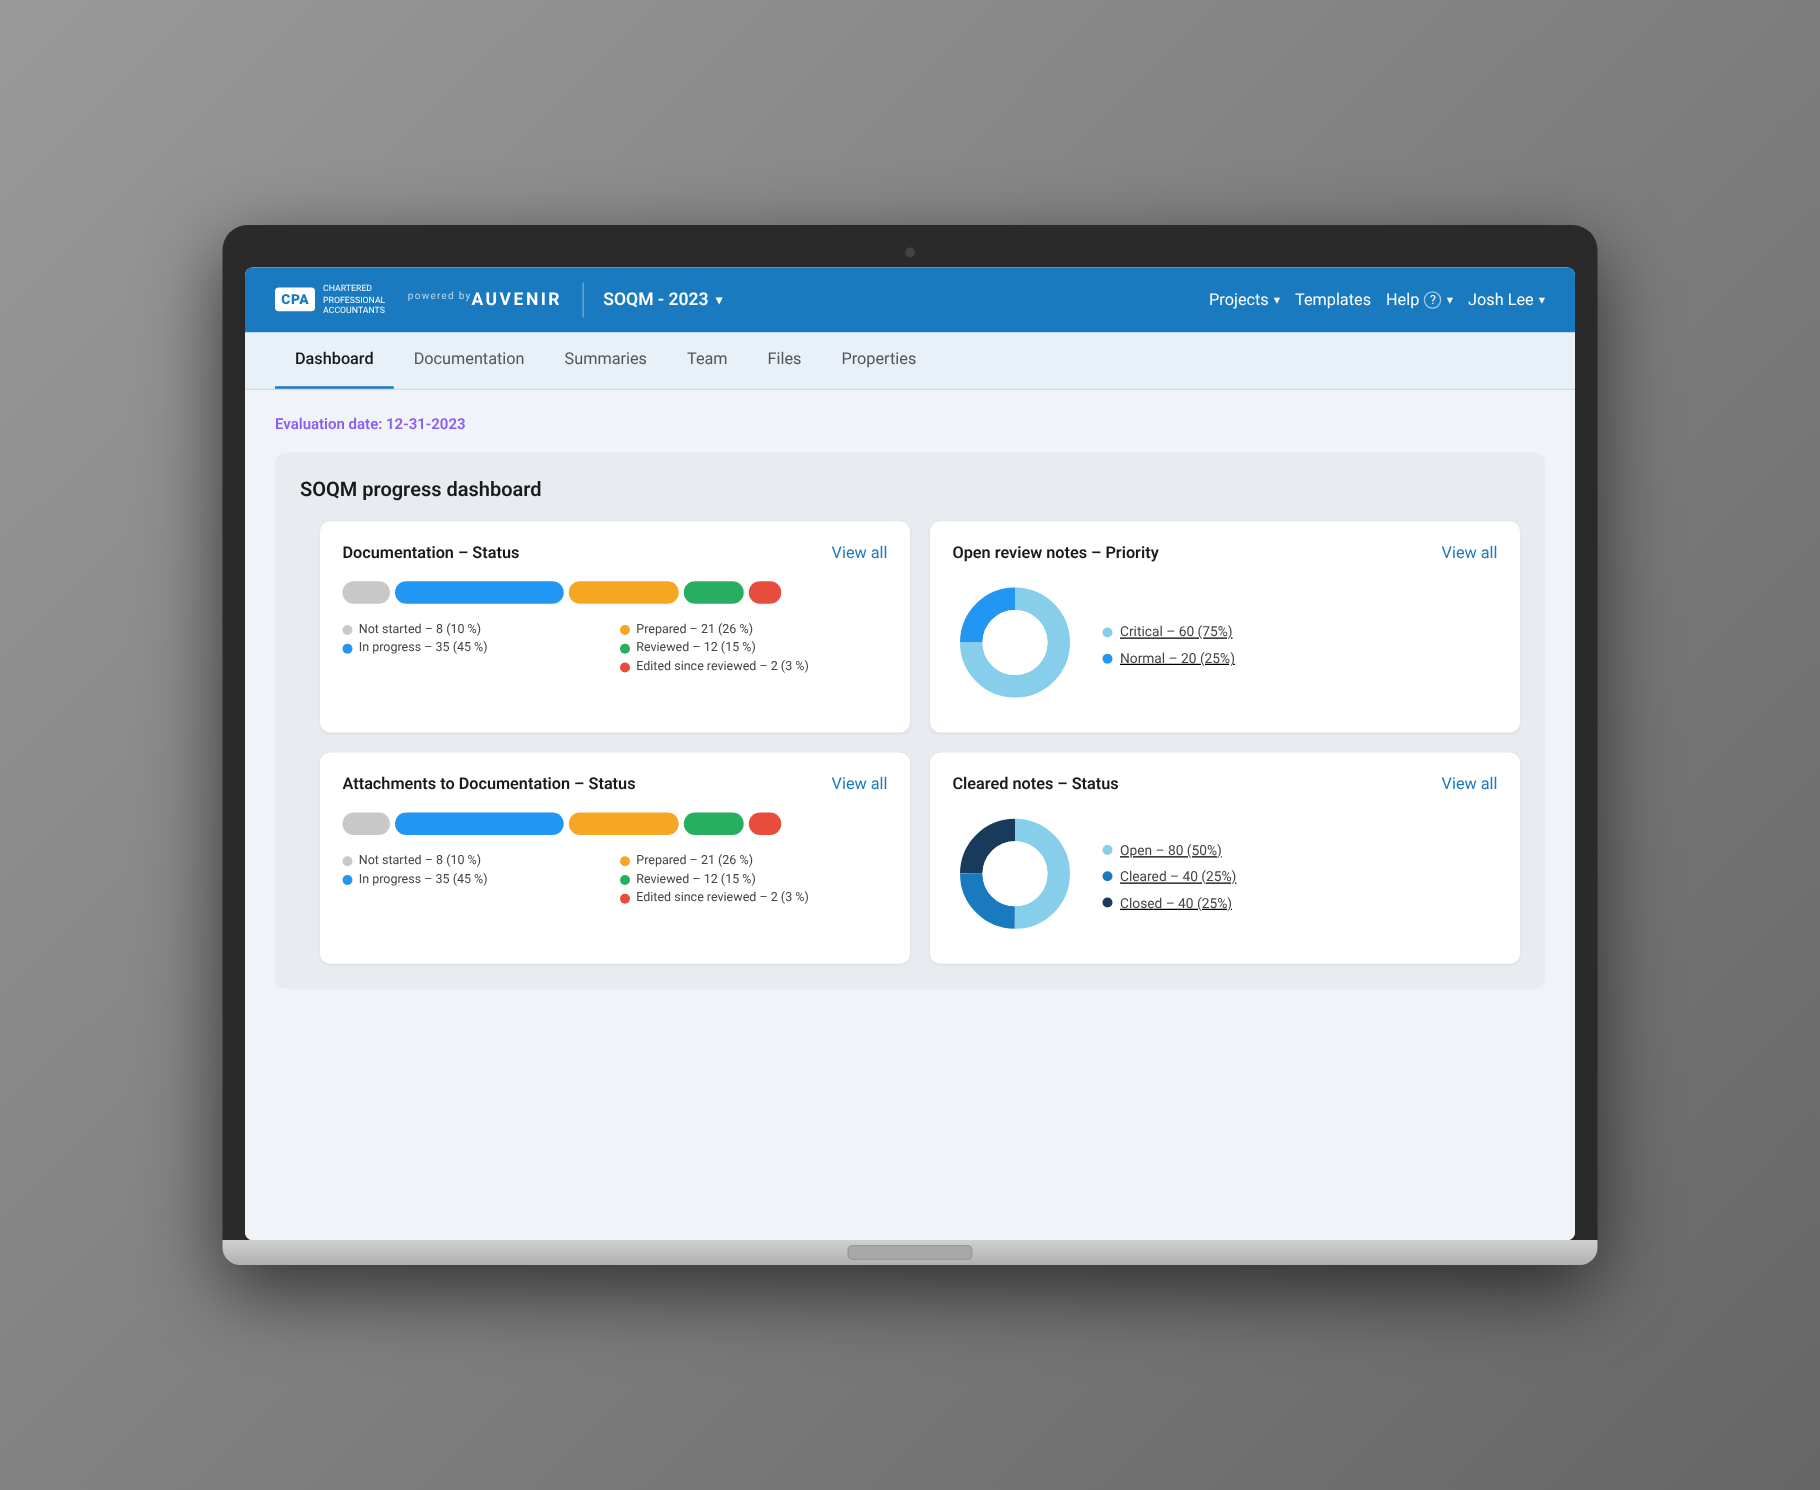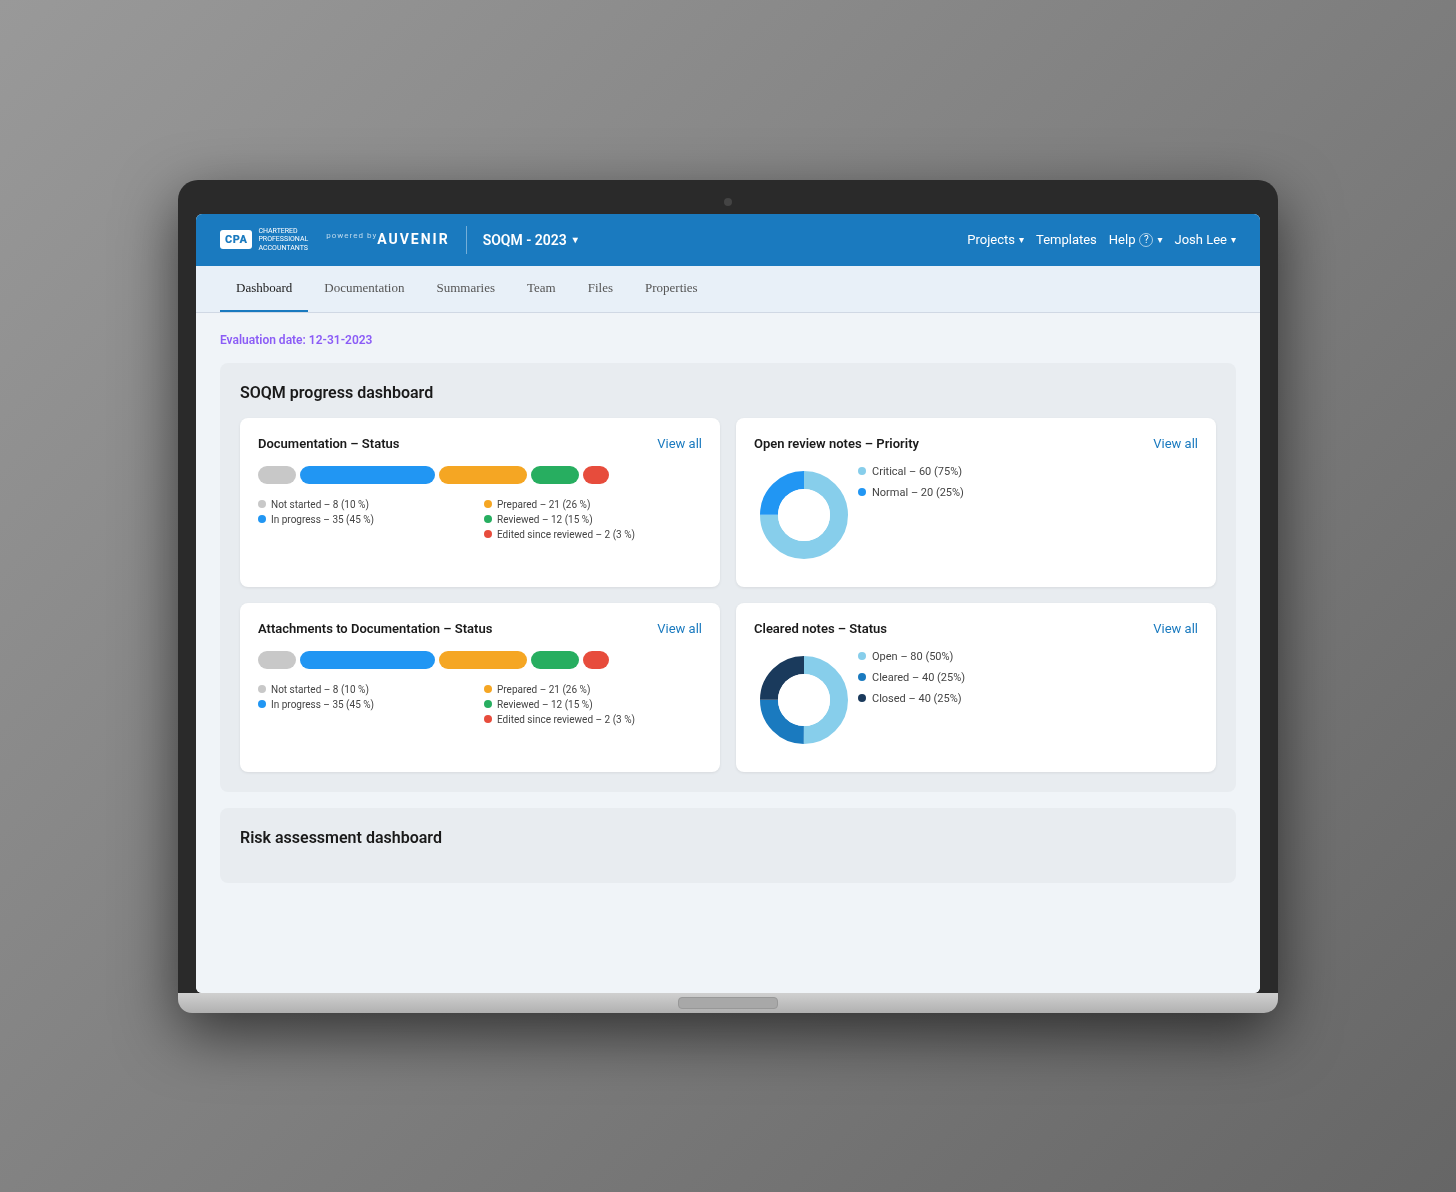--- a/index.html
+++ b/index.html
@@ -134,21 +134,20 @@
       padding: 0 24px;
     }
 
     .nav-tab {
       padding: 14px 16px;
       font-size: 13px;
       color: #555;
       cursor: pointer;
       border-bottom: 2px solid transparent;
       white-space: nowrap;
-      font-family: Liberation Serif, serif;
     }
 
     .nav-tab.active {
       color: #1a1a1a;
       border-bottom-color: #1a7abf;
       font-weight: 500;
     }
 
     
     .main-content {
@@ -179,20 +178,21 @@
       font-size: 16px;
       font-weight: 600;
       color: #1a1a1a;
       margin-bottom: 16px;
     }
 
     .cards-grid {
       display: grid;
       grid-template-columns: 1fr 1fr;
       gap: 16px;
+      margin-left: 16px;
     }
 
     .card {
       background: #fff;
       border-radius: 8px;
       padding: 18px;
       box-shadow: 0 1px 3px rgba(0,0,0,0.08);
     }
 
     .card-header {
@@ -258,22 +258,23 @@
 
     .dot-gray { background: #c8c8c8; }
     .dot-blue { background: #2196f3; }
     .dot-orange { background: #f5a623; }
     .dot-green { background: #27ae60; }
     .dot-red { background: #e74c3c; }
 
     
     .donut-card-content {
       display: flex;
-      align-items: flex-start;
-      gap: 4px;
+      align-items: center;
+      gap: 20px;
+      text-decoration: underline;
     }
 
     .donut-wrapper {
       flex-shrink: 0;
     }
 
     .donut-legend {
       display: flex;
       flex-direction: column;
       gap: 8px;
@@ -511,22 +512,19 @@
                   <div class="donut-dot" style="background:#1a3a5c;"></div>
                   <span>Closed – 40 (25%)</span>
                 </div>
               </div>
             </div>
           </div>
 
         </div>
       </div>
 
-      <div class="risk-section">
-        <div class="section-title">Risk assessment dashboard</div>
-      </div>
 
     </div>
   </div>
   <div class="laptop-bottom">
     <div class="trackpad"></div>
   </div>
 </div>
 
 </body></html>

